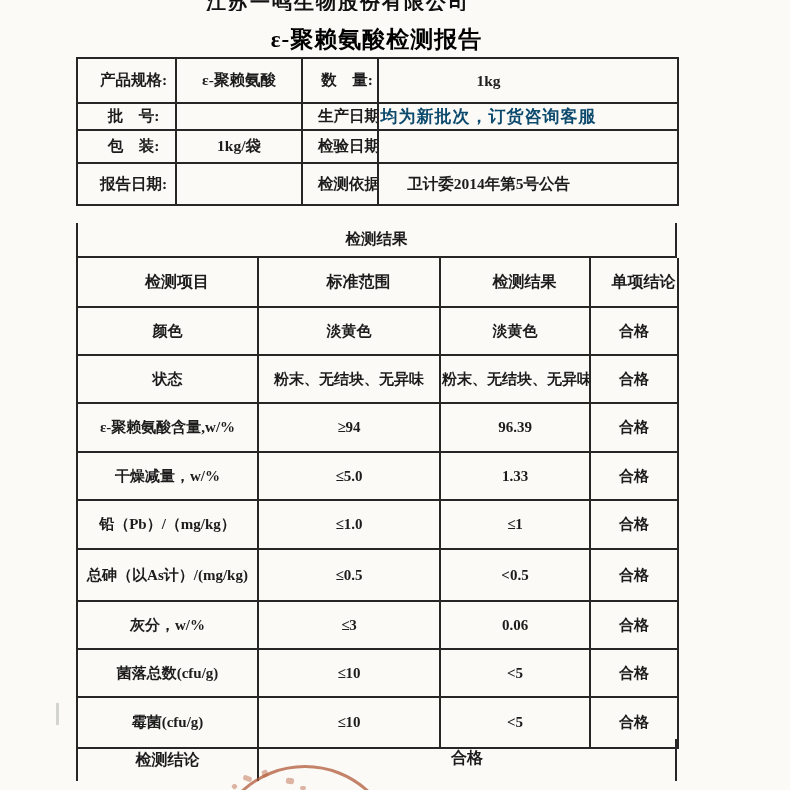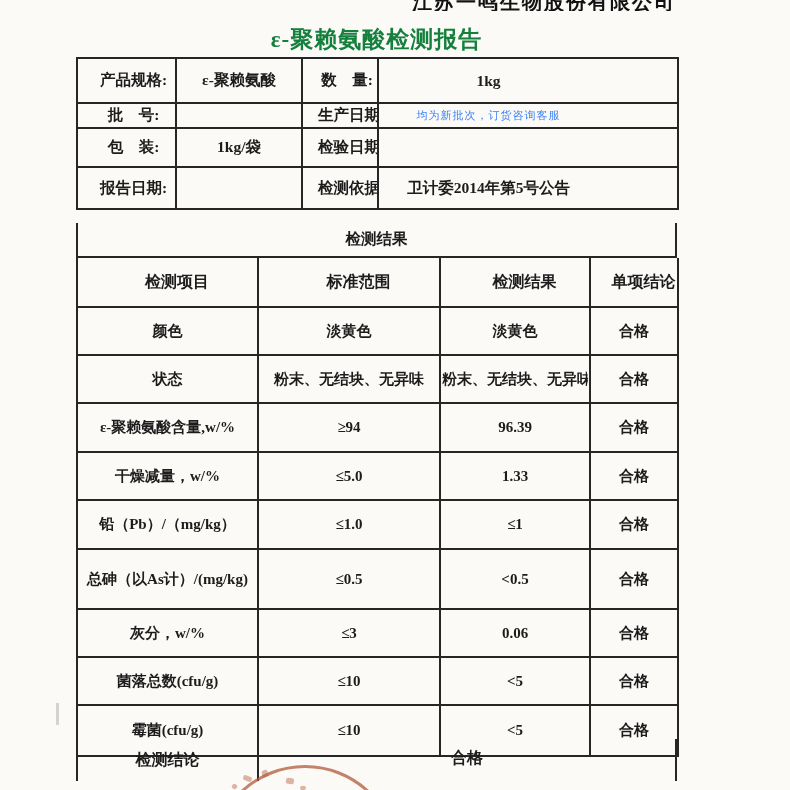--- a/index.html
+++ b/index.html
@@ -5,56 +5,56 @@
   html,body{margin:0;padding:0;}
   body{
     width:790px;height:790px;position:relative;overflow:hidden;
     background:#fbfaf7;
     font-family:"Liberation Serif","DejaVu Serif",serif;
     color:#1c1c1c;
   }
   
   .company-clip{
     position:absolute;left:0;top:0;width:676px;height:11px;
-    overflow:hidden;text-align:right;
+    overflow:hidden;text-align:center;
   }
   .company-clip .company{
     font-size:20px;font-weight:bold;letter-spacing:2px;margin-top:-11px;
     color:#111;
   }
   
   .report-title{
     position:absolute;left:76px;top:24px;width:601px;
     text-align:center;font-size:23px;font-weight:bold;letter-spacing:1px;
-    color:#15803d;margin:0;
+    color:#000000;margin:0;
   }
   
   table{border-collapse:collapse;table-layout:fixed;}
   td,th{border:2px solid #262626;box-sizing:border-box;overflow:hidden;}
   .info-table{position:absolute;left:76px;top:57px;width:601px;}
   .info-table td{font-size:15.5px;font-weight:bold;vertical-align:middle;}
   .info-table td.lbl{text-align:center;padding-left:15px;white-space:nowrap;}
   .info-table td.val{text-align:center;}
   .info-table td.val-wide{text-align:center;padding-right:80px;}
   .info-table td.note{
     font-family:"Liberation Sans","DejaVu Sans",sans-serif;
-    font-size:11px;font-weight:normal;color:#3b82f6;letter-spacing:1px;
+    font-size:17px;font-weight:bold;color:#0c4a6e;letter-spacing:1px;
   }
   
   .banner{
     position:absolute;left:76px;top:223px;width:601px;height:35px;
     box-sizing:border-box;border:2px solid #262626;border-top:none;
     text-align:center;font-size:15.5px;font-weight:bold;line-height:32px;
   }
   .results-table{position:absolute;left:76px;top:258px;width:601px;}
   .results-table tr:first-child > *{border-top:none;padding-left:20px;}
   .results-table th{font-size:16px;font-weight:bold;text-align:center;vertical-align:middle;}
   .results-table td{
     font-size:15px;font-weight:600;text-align:center;vertical-align:middle;
-    white-space:nowrap;padding:0 1px;border-radius:24px;
+    white-space:nowrap;padding:0 1px;
   }
   
   .conclusion{
     position:absolute;left:76px;top:739px;width:601px;height:42px;
     box-sizing:border-box;
     border-left:2px solid #262626;border-right:2px solid #262626;
     display:flex;
   }
   .conclusion .c-label{
     width:181px;flex:0 0 181px;border-right:2px solid #262626;
@@ -106,21 +106,21 @@
     <td class="val">ε-聚赖氨酸</td>
     <td class="lbl">数　量:</td>
     <td class="val-wide">1kg</td>
   </tr>
   <tr style="height:24px">
     <td class="lbl">批　号:</td>
     <td class="val"></td>
     <td class="lbl">生产日期:</td>
     <td class="val-wide note">均为新批次，订货咨询客服</td>
   </tr>
-  <tr style="height:39px">
+  <tr style="height:33px">
     <td class="lbl">包　装:</td>
     <td class="val">1kg/袋</td>
     <td class="lbl">检验日期:</td>
     <td class="val-wide"></td>
   </tr>
   <tr style="height:42px">
     <td class="lbl">报告日期:</td>
     <td class="val"></td>
     <td class="lbl">检测依据:</td>
     <td class="val-wide">卫计委2014年第5号公告</td>
@@ -167,21 +167,21 @@
     <td>≤5.0</td>
     <td>1.33</td>
     <td>合格</td>
   </tr>
   <tr style="height:49px">
     <td>铅（Pb）/（mg/kg）</td>
     <td>≤1.0</td>
     <td>≤1</td>
     <td>合格</td>
   </tr>
-  <tr style="height:60px">
+  <tr style="height:52px">
     <td>总砷（以As计）/(mg/kg)</td>
     <td>≤0.5</td>
     <td>&lt;0.5</td>
     <td>合格</td>
   </tr>
   <tr style="height:48px">
     <td>灰分，w/%</td>
     <td>≤3</td>
     <td>0.06</td>
     <td>合格</td>

